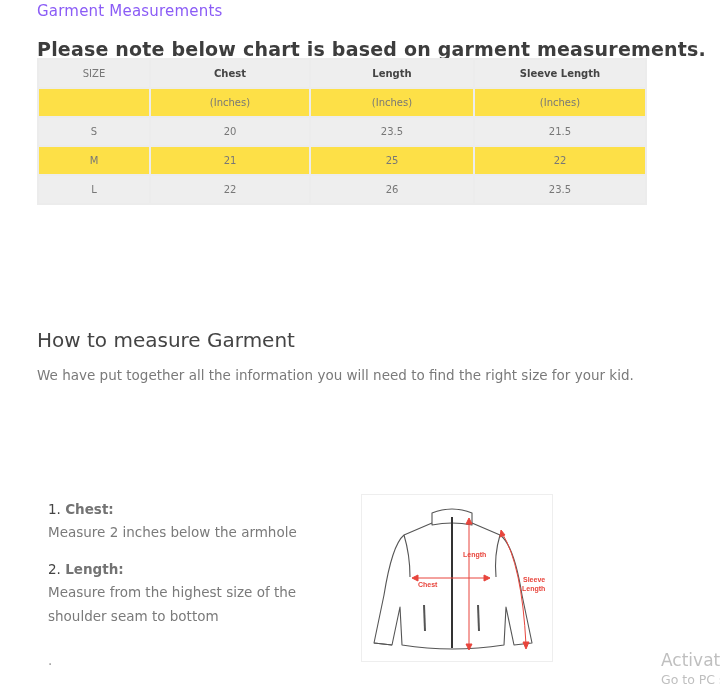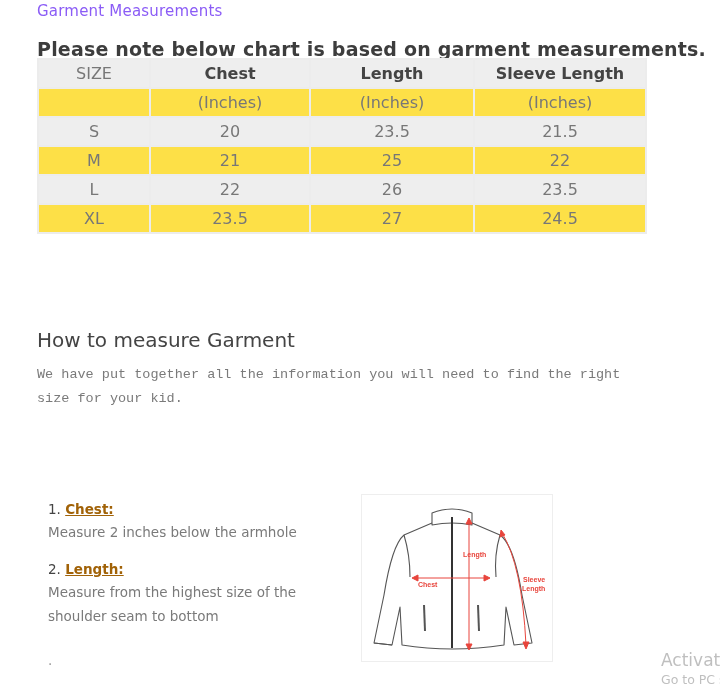--- a/index.html
+++ b/index.html
@@ -1,31 +1,31 @@
 <!DOCTYPE html>
 <html><head>
   <meta charset="utf-8">
   <style>
     html, body { margin: 0; padding: 0; background: #ffffff; }
     body { width: 720px; height: 689px; position: relative; overflow: hidden;
            font-family: "DejaVu Sans", "Liberation Sans", sans-serif; color: #555; }
     .title { position: absolute; left: 37px; top: 2px; font-size: 15px; color: #8b5cf6; letter-spacing: 0.2px; }
     .note { position: absolute; left: 37px; top: 38px; font-size: 19px; font-weight: bold; color: #3d3d3d; letter-spacing: 0.2px; }
     table.size { position: absolute; left: 37px; top: 58px; width: 610px; border-collapse: separate;
-                 border-spacing: 2px; background: #ececec; font-size: 16px; }
+                 border-spacing: 2px; background: #ececec; font-size: 10px; }
     table.size td { text-align: center; height: 27px; padding: 0; color: #777; }
     table.size tr.shade td { background: #eeeeee; }
     table.size tr.white td { background: #fde047; }
     table.size td.hdr { font-weight: bold; color: #444; }
     table.size td.sizehdr { font-weight: normal; color: #777; }
     .h2 { position: absolute; left: 37px; top: 328px; font-size: 20px; color: #444; }
-    .para { position: absolute; left: 37px; top: 363px; width: 620px; font-size: 13.5px; color: #7a7a7a; line-height: 24px; font-family: Liberation Mono, monospace; }
+    .para { position: absolute; left: 37px; top: 363px; width: 620px; font-size: 13.5px; color: #7a7a7a; line-height: 24px; }
     .steps { position: absolute; left: 48px; top: 498px; width: 300px; font-size: 13.5px; color: #7a7a7a; }
     .steps .step-title { color: #444; line-height: 22px; }
-    .steps .step-title b { color: #a16207; text-decoration: underline; }
+    .steps .step-title b { color: #737373; }
     .steps .step-desc { line-height: 24px; }
     .steps .gap { height: 14px; }
     .steps .dot { margin-top: 24px; color: #999; }
     .figure { position: absolute; left: 361px; top: 494px; width: 190px; height: 166px; border: 1px solid #eeeeee; background: #fff; }
     .watermark { position: absolute; left: 661px; top: 650px; color: #bfbfbf; white-space: nowrap; }
     .watermark .w1 { font-size: 17px; }
     .watermark .w2 { font-size: 12.5px; margin-top: 2px; }
   </style>
 </head>
 <body>
@@ -57,26 +57,20 @@
     <td>M</td>
     <td>21</td>
     <td>25</td>
     <td>22</td>
   </tr>
   <tr class="shade">
     <td>L</td>
     <td>22</td>
     <td>26</td>
     <td>23.5</td>
-  </tr>
-  <tr class="white">
-    <td>XL</td>
-    <td>23.5</td>
-    <td>27</td>
-    <td>24.5</td>
   </tr>
 </tbody>
   </table>
 
 <div class="h2">How to measure Garment</div>
 <div class="para">We have put together all the information you will need to find the right size for your kid.</div>
 
 <div class="steps">
   <div class="step-title">
     <span>1.</span>

